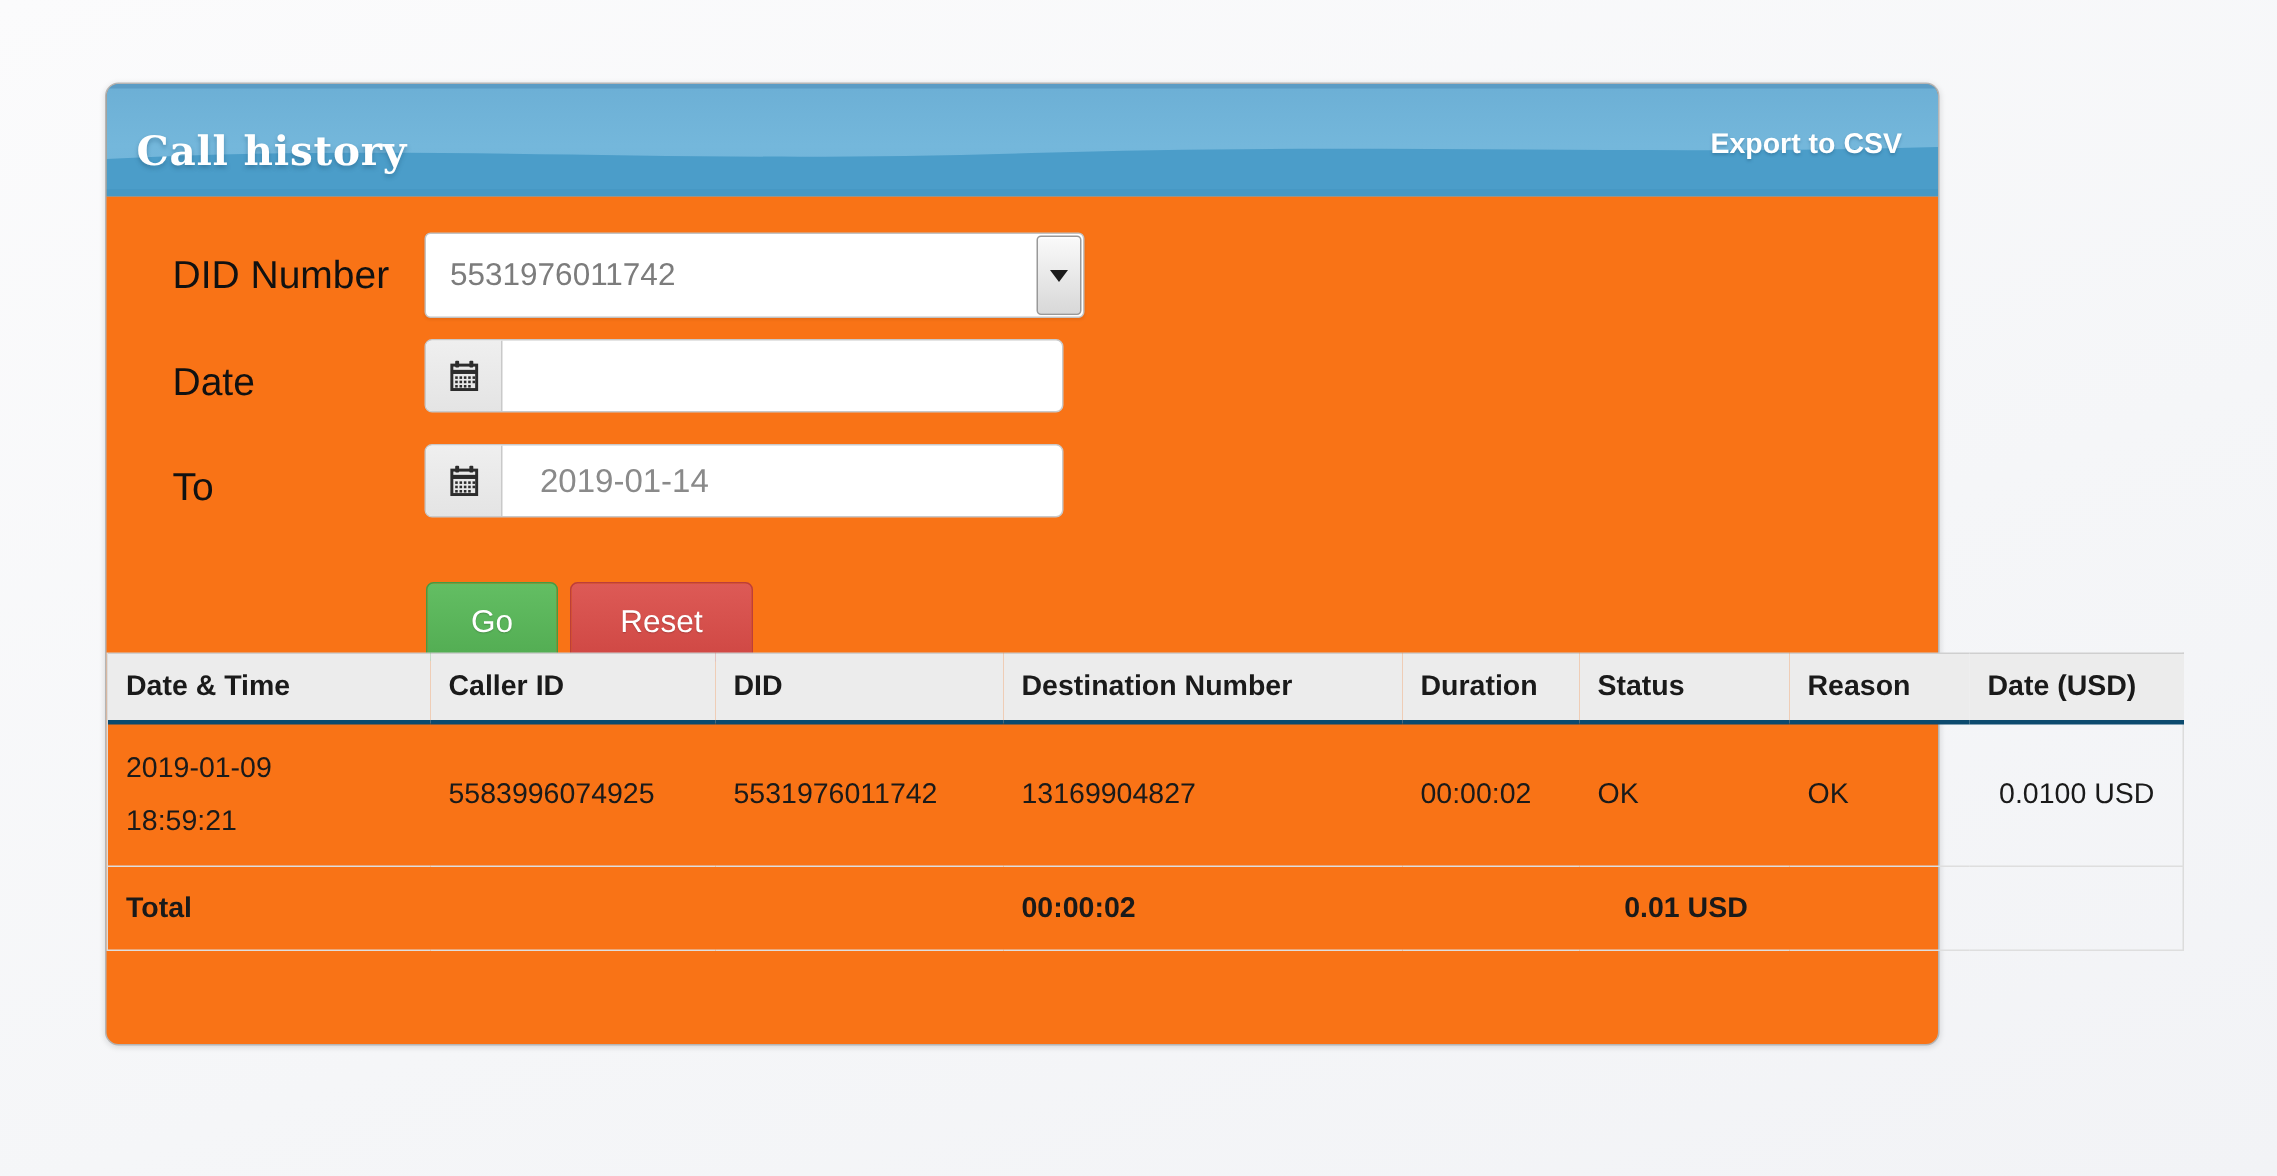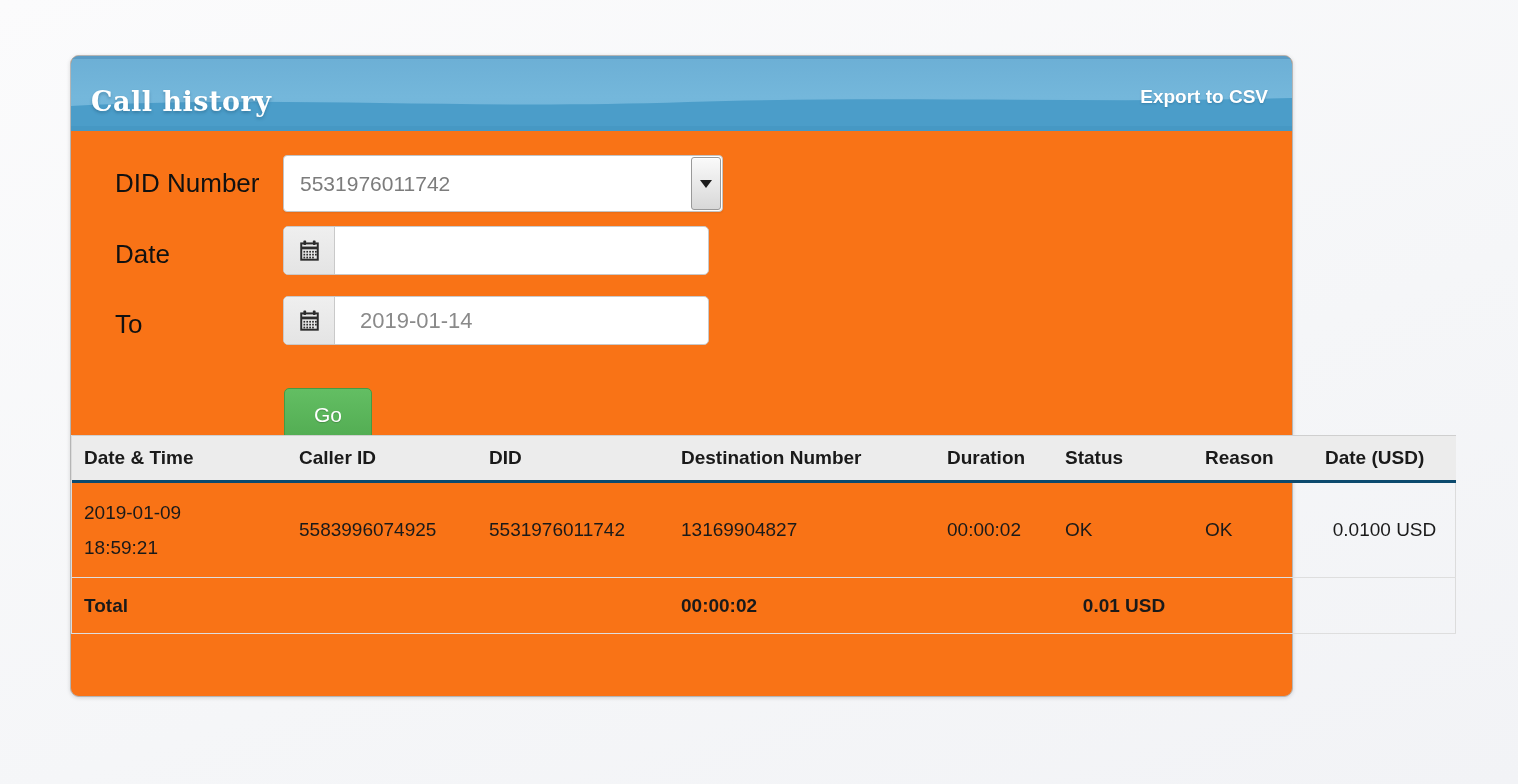--- a/index.html
+++ b/index.html
@@ -194,20 +194,21 @@
             <rect x="5.6" y="12.7" width="1.3" height="1.3"></rect>
             <rect x="7.8" y="12.7" width="1.3" height="1.3"></rect>
             <rect x="10" y="12.7" width="1.3" height="1.3"></rect>
         </g>
       </svg>
     </span>
     <input class="date-input" type="text" value="2019-01-14" style="">
   </div>
 
   <button class="btn btn-go">Go</button>
+  <button class="btn btn-reset">Reset</button>
 
   <div class="table-block">
     <table class="cdr">
       <colgroup>
         <col style="width:215px">
           <col style="width:190px">
           <col style="width:192px">
         <col style="width:266px">
           <col style="width:118px">
           <col style="width:140px">

